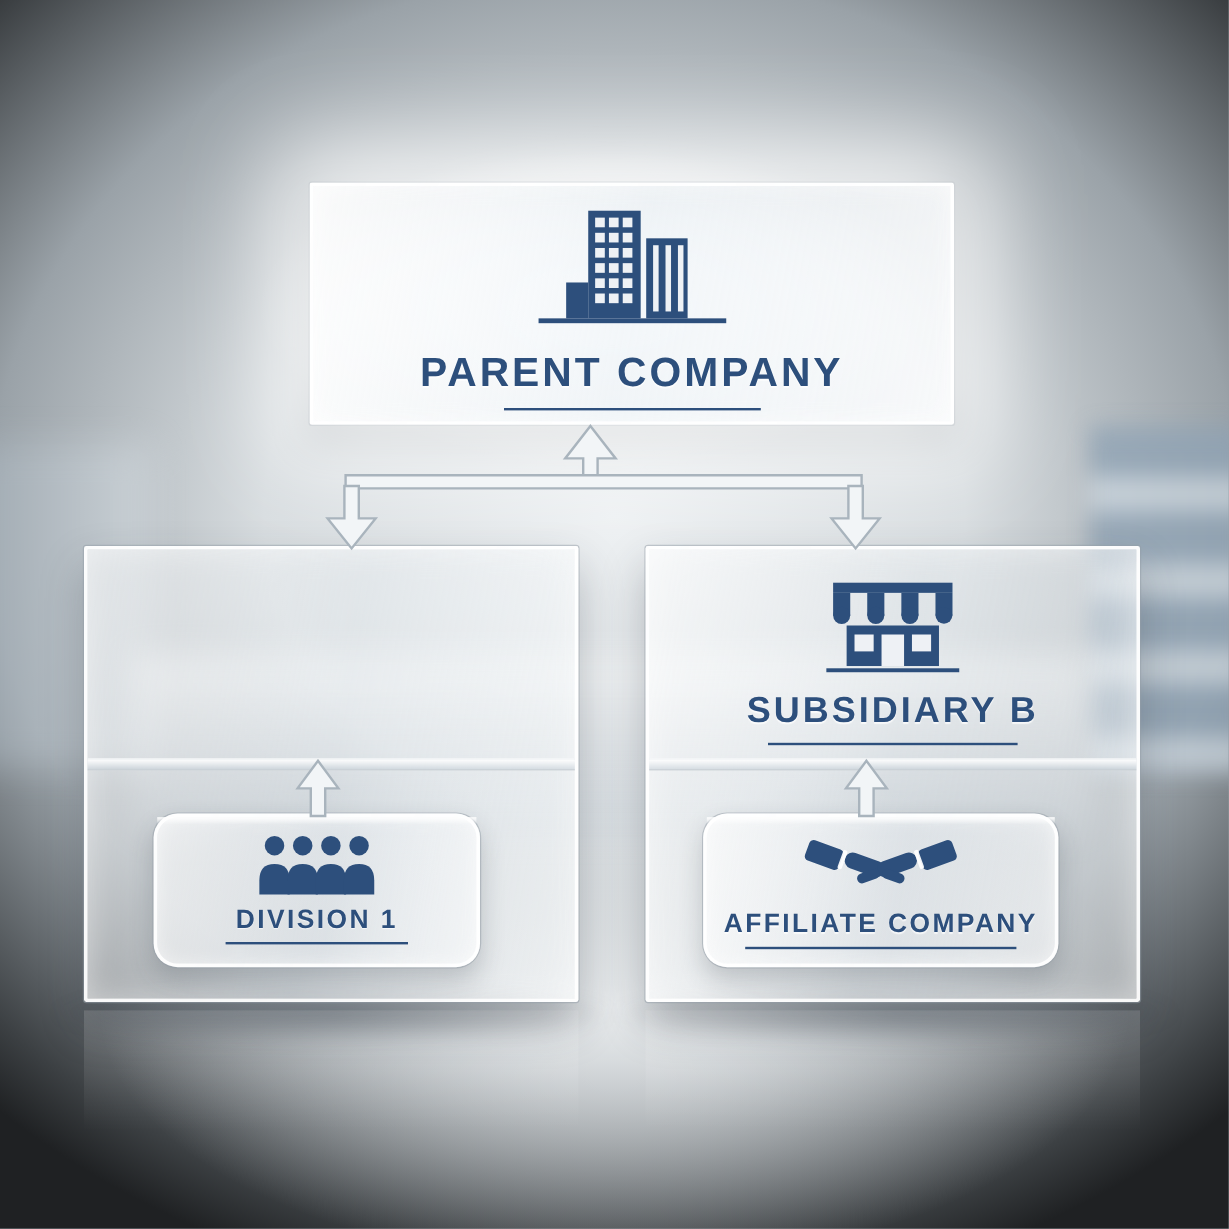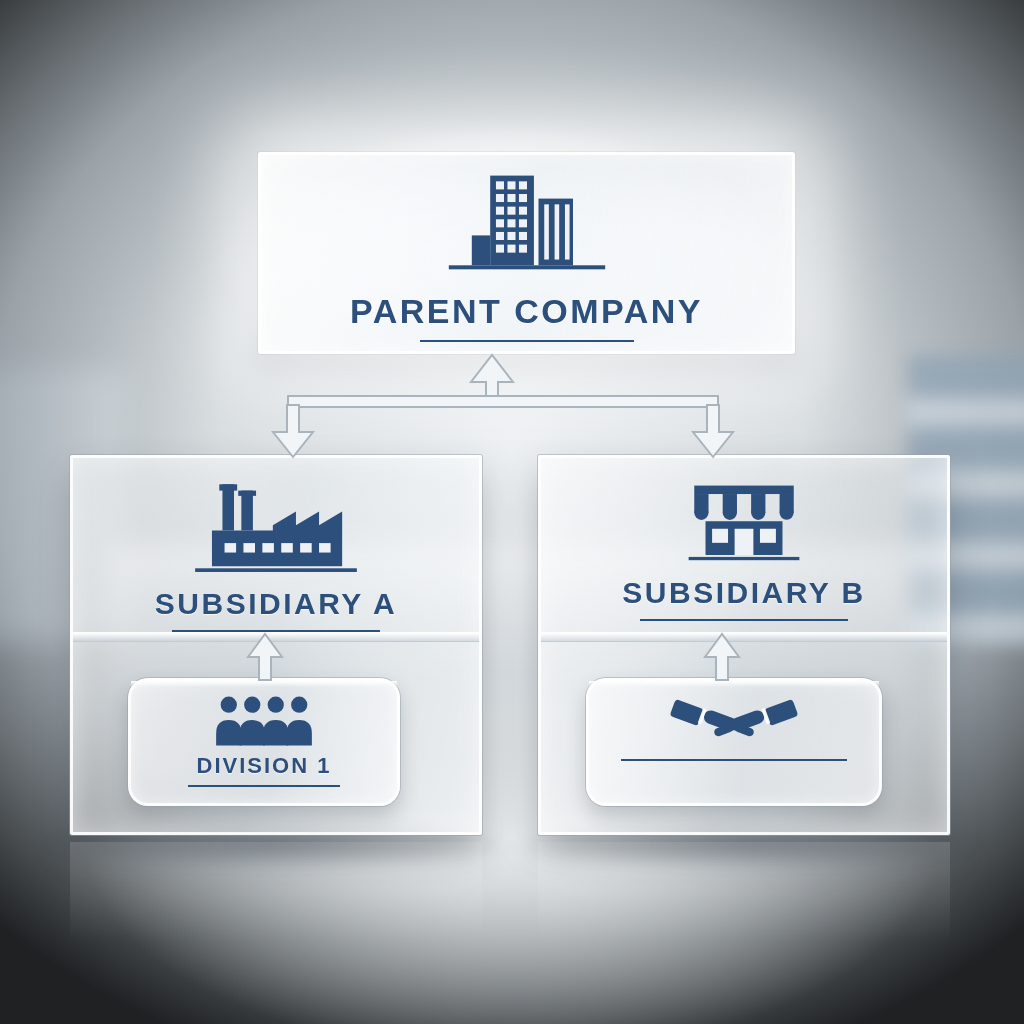--- a/index.html
+++ b/index.html
@@ -141,42 +141,20 @@
             <rect x="104" y="29" width="4" height="48"></rect>
             <rect x="113" y="29" width="4" height="48"></rect>
         </g>
       </svg>
       <div class="label label-parent">PARENT COMPANY</div>
       <div class="underline" style="width:214px"></div>
     </div>
   </div>
 
   <div class="glass node-sub node-sub-a">
-    <div class="content content-sub">
-      <svg class="icon" width="182" height="107" viewBox="0 0 170 100">
-        <g fill="currentColor">
-          <rect x="34" y="6" width="11" height="44"></rect>
-          <rect x="31" y="6" width="17" height="6"></rect>
-          <rect x="52" y="12" width="11" height="38"></rect>
-          <rect x="49" y="12" width="17" height="5"></rect>
-          <polygon points="24,50 24,84 148,84 148,32 126,45 126,32 104,45 104,32 82,45 82,50"></polygon>
-          <rect x="8" y="86" width="154" height="3.5"></rect>
-        </g>
-        <g fill="rgba(255,255,255,0.92)">
-          <rect x="36" y="62" width="11" height="9"></rect>
-            <rect x="54" y="62" width="11" height="9"></rect>
-          <rect x="72" y="62" width="11" height="9"></rect>
-            <rect x="90" y="62" width="11" height="9"></rect>
-          <rect x="108" y="62" width="11" height="9"></rect>
-            <rect x="126" y="62" width="11" height="9"></rect>
-        </g>
-      </svg>
-      <div class="label label-sub">SUBSIDIARY A</div>
-      <div class="underline" style="width:208px"></div>
-    </div>
     <div class="shelf"></div>
   </div>
 
   <div class="glass node-sub node-sub-b">
     <div class="content content-sub">
       <svg class="icon" width="122" height="94" viewBox="0 0 130 100">
         <g fill="currentColor">
           <rect x="12" y="8" width="106" height="9"></rect>
           <rect x="12" y="17" width="15.2" height="20"></rect>
             <circle cx="19.6" cy="37" r="7.6"></circle>
@@ -229,17 +207,18 @@
           <rect x="44" y="28" width="46" height="18" rx="9" transform="rotate(20 67 37)"></rect>
           <rect x="80" y="28" width="46" height="18" rx="9" transform="rotate(-20 103 37)"></rect>
           <rect x="58" y="44" width="26" height="11" rx="5.5" transform="rotate(-20 71 49)"></rect>
           <rect x="86" y="44" width="26" height="11" rx="5.5" transform="rotate(20 99 49)"></rect>
         </g>
         <g fill="rgba(255,255,255,0.92)">
           <rect x="40" y="20" width="5" height="22" rx="2" transform="rotate(20 42 31)"></rect>
           <rect x="125" y="20" width="5" height="22" rx="2" transform="rotate(-20 127 31)"></rect>
         </g>
       </svg>
+      <div class="label label-inner">AFFILIATE COMPANY</div>
       <div class="underline" style="width:226px;margin-top:6px"></div>
     </div>
   </div>
 
 </div>
 
 </body></html>

